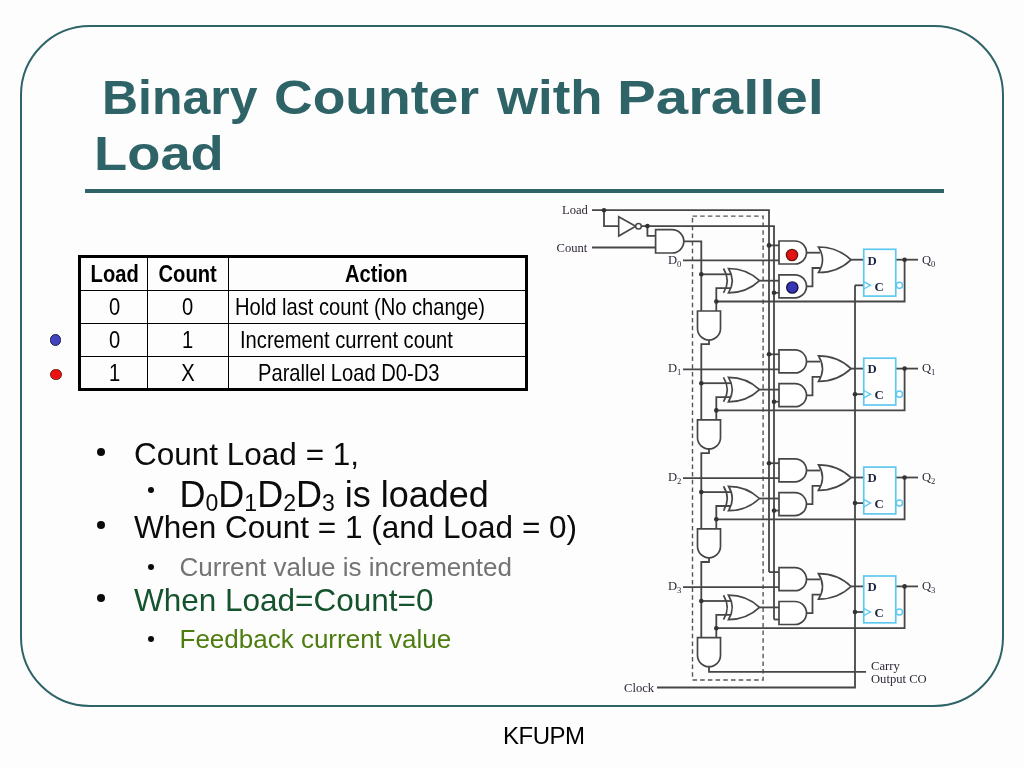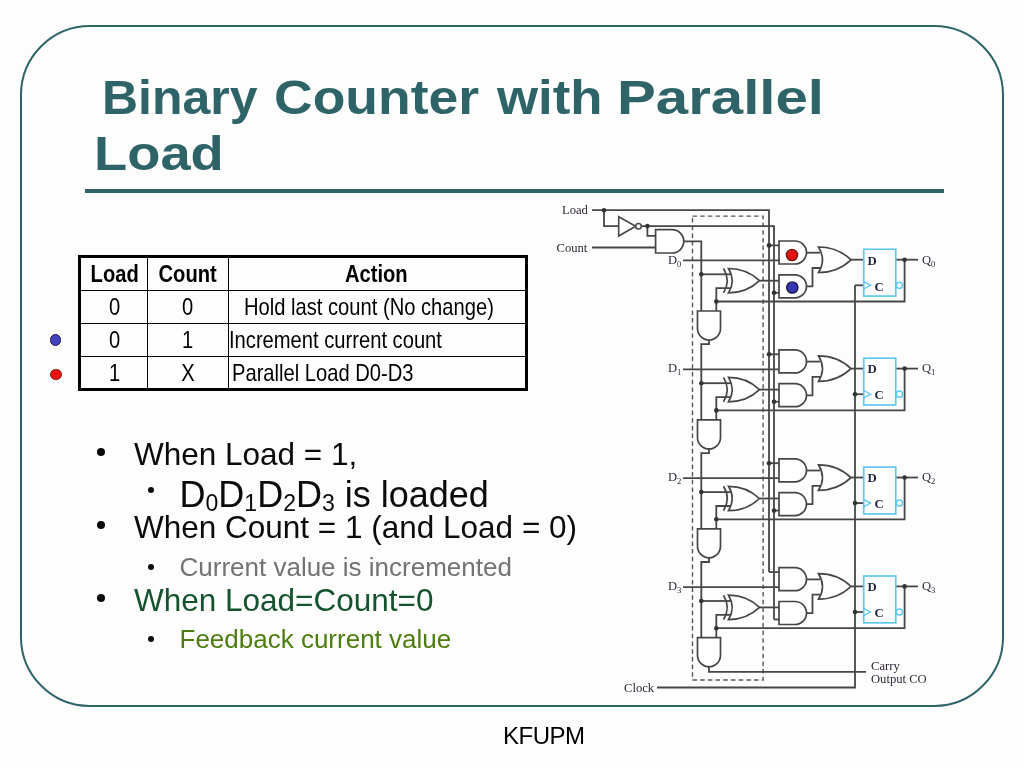--- a/index.html
+++ b/index.html
@@ -21,39 +21,39 @@
 <table style="position:absolute;left:78px;top:255px;border:3px solid #000">
 <tbody>
       <tr style="height:34px">
         <th style="width:64px"><span class="c">Load</span></th>
         <th style="width:76.5px"><span class="c">Count</span></th>
         <th style="width:286px"><span class="c">Action</span></th>
       </tr>
 <tr style="height:33px">
         <td style="text-align:center"><span class="c">0</span></td>
         <td style="text-align:center"><span class="c">0</span></td>
-        <td style="padding-left:15px"><span class="l">Hold last count (No change)</span></td>
+        <td style="padding-left:6px"><span class="l">Hold last count (No change)</span></td>
       </tr>
 <tr style="height:33px">
         <td style="text-align:center"><span class="c">0</span></td>
         <td style="text-align:center"><span class="c">1</span></td>
-        <td style="padding-left:0"><span class="l">Increment current count</span></td>
+        <td style="padding-left:11px"><span class="l">Increment current count</span></td>
       </tr>
 <tr style="height:33px">
         <td style="text-align:center"><span class="c">1</span></td>
         <td style="text-align:center"><span class="c">X</span></td>
-        <td style="padding-left:3px"><span class="l">Parallel Load D0-D3</span></td>
+        <td style="padding-left:29px"><span class="l">Parallel Load D0-D3</span></td>
       </tr>
 </tbody>
   </table>
 
 <div style="position:absolute;left:50px;top:334.3px;width:11.4px;height:11.4px;border-radius:50%;background:#4343c0;border:1.3px solid #1a1a50;box-sizing:border-box"></div>
 <div style="position:absolute;left:50.2px;top:368.6px;width:11.4px;height:11.4px;border-radius:50%;background:#ee1111;border:1.3px solid #6b2410;box-sizing:border-box"></div>
 
-<div style="position:absolute;left:134px;top:439.3px;font-size:31.5px;line-height:1;color:#0b0b0b;white-space:nowrap">When Load = 1,</div>
+<div style="position:absolute;left:134px;top:439.3px;font-size:31.5px;line-height:1;color:#0b0b0b;white-space:nowrap">Count Load = 1,</div>
 <div style="position:absolute;left:96.75px;top:447.9px;width:8.5px;height:8.5px;border-radius:50%;background:#0b0b0b"></div>
 <div style="position:absolute;left:179.5px;top:477px;font-size:36px;line-height:1;color:#0b0b0b;white-space:nowrap">D<sub>0</sub>D<sub>1</sub>D<sub>2</sub>D<sub>3</sub> is loaded</div>
 <div style="position:absolute;left:148px;top:487.3px;width:6px;height:6px;border-radius:50%;background:#0b0b0b"></div>
 <div style="position:absolute;left:134px;top:512.3px;font-size:31.5px;line-height:1;color:#0b0b0b;white-space:nowrap">When Count = 1 (and Load = 0)</div>
 <div style="position:absolute;left:96.75px;top:520.9px;width:8.5px;height:8.5px;border-radius:50%;background:#0b0b0b"></div>
 <div style="position:absolute;left:179.5px;top:553.5px;font-size:26px;line-height:1;color:#737373;white-space:nowrap">Current value is incremented</div>
 <div style="position:absolute;left:148px;top:563.8px;width:6px;height:6px;border-radius:50%;background:#0b0b0b"></div>
 <div style="position:absolute;left:134px;top:585.3px;font-size:31.5px;line-height:1;color:#14532d;white-space:nowrap">When Load=Count=0</div>
 <div style="position:absolute;left:96.75px;top:593.9px;width:8.5px;height:8.5px;border-radius:50%;background:#0b0b0b"></div>
 <div style="position:absolute;left:179.5px;top:626px;font-size:26px;line-height:1;color:#4d7c0f;white-space:nowrap">Feedback current value</div>

